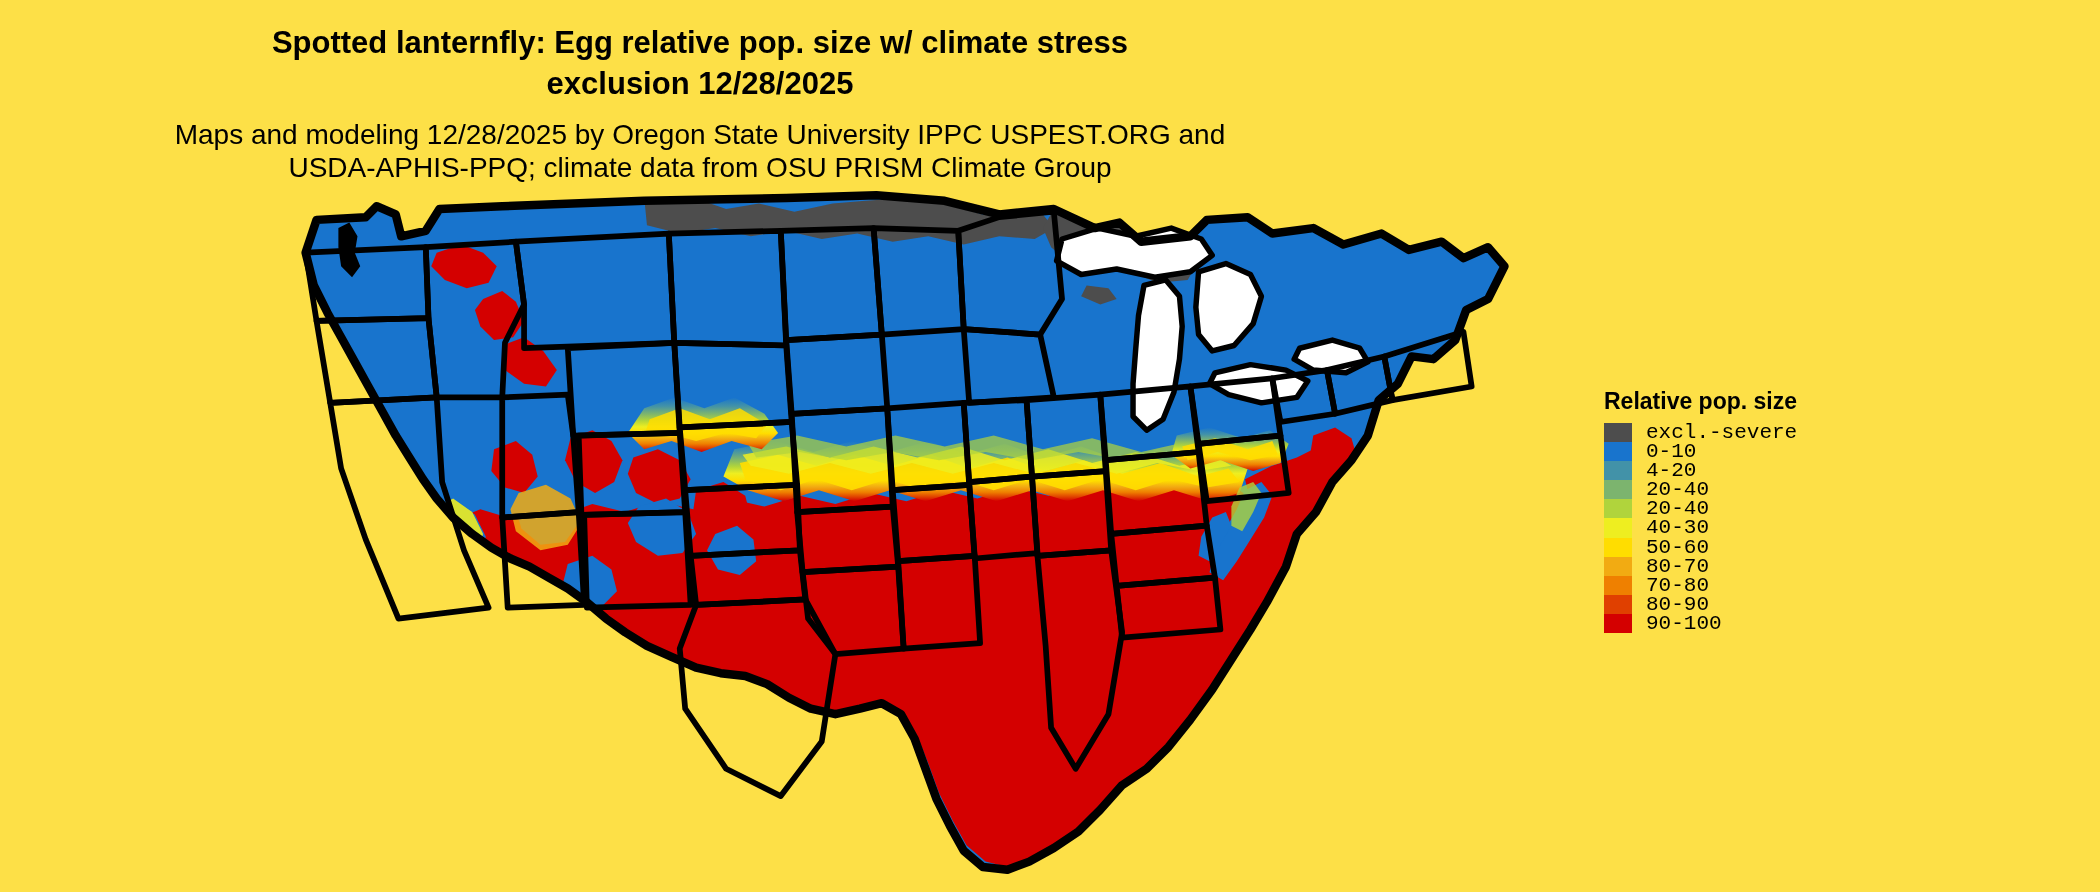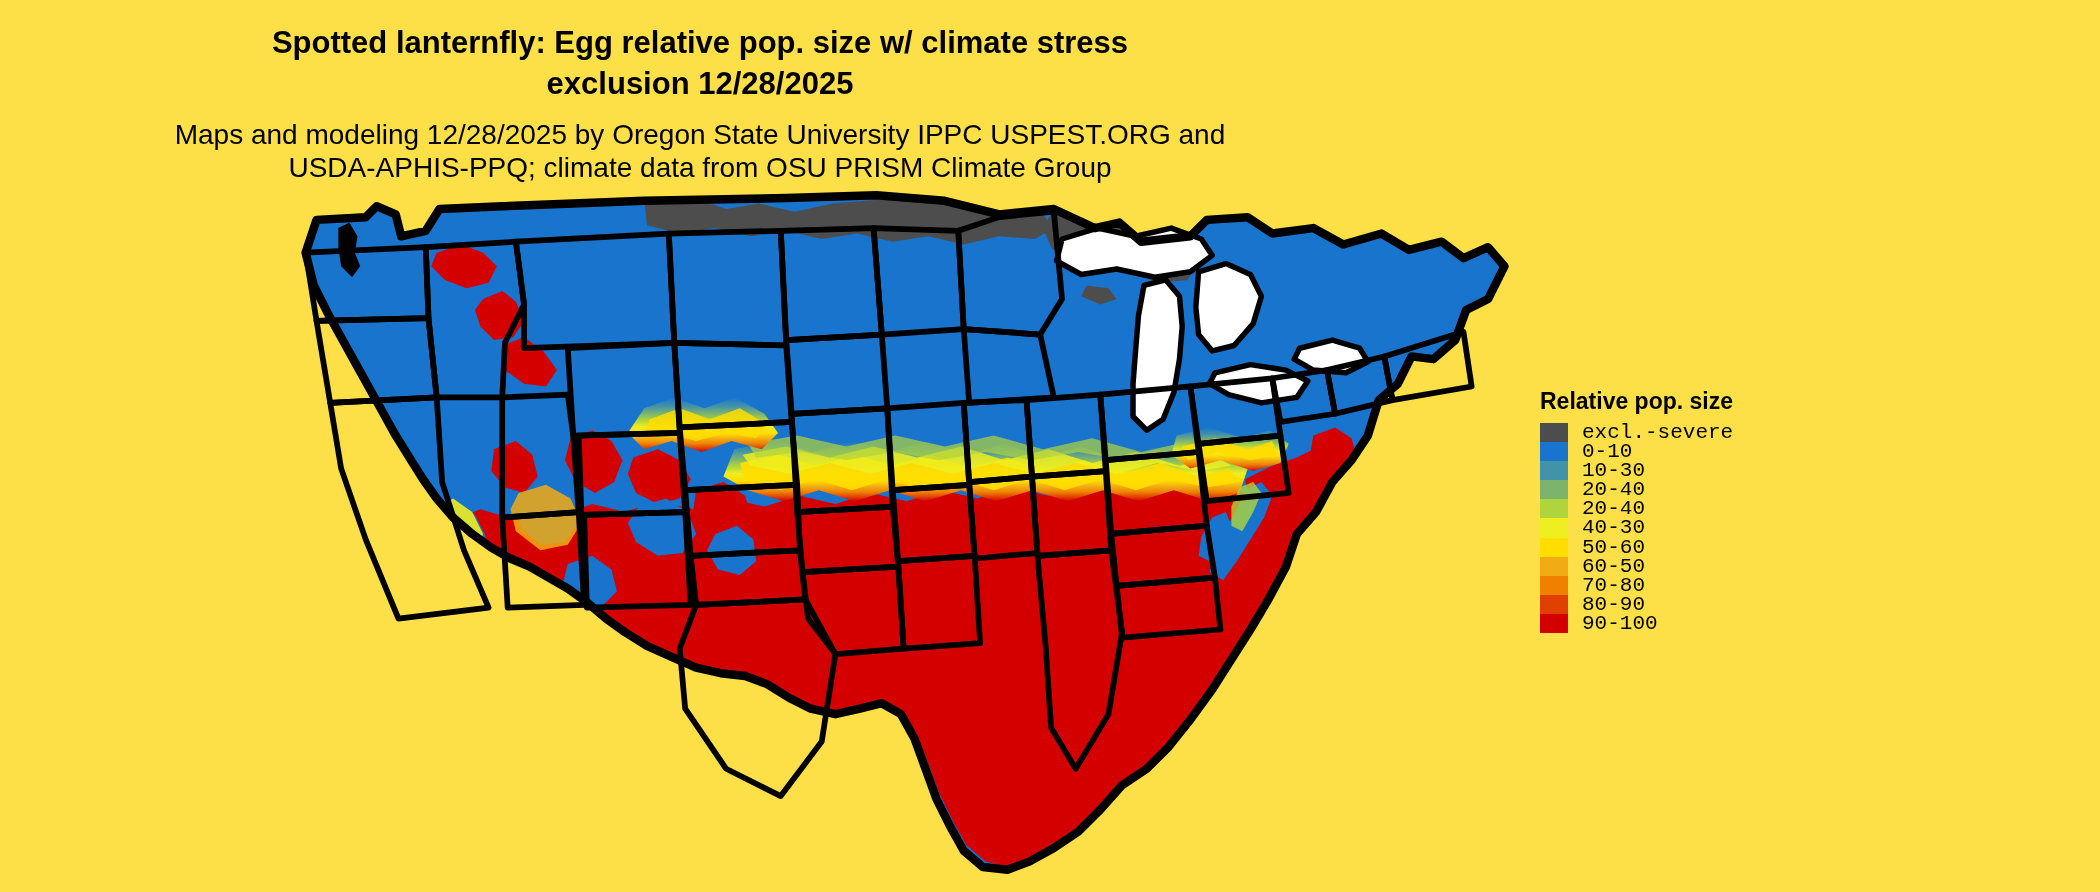--- a/index.html
+++ b/index.html
@@ -77,21 +77,21 @@
   .lake {
     fill: #ffffff;
     stroke: #000000;
     stroke-width: 4.0;
     stroke-linejoin: round;
   }
 
   
   #legend {
     position: absolute;
-    left: 1532px;
+    left: 1596px;
     top: 388px;
     padding-left: 8px;
   }
   #legend-title {
     font-size: 23px;
     font-weight: bold;
     color: #000;
     margin: 0 0 8px 0;
     white-space: nowrap;
   }
@@ -392,41 +392,41 @@
         <div class="legend-row">
           <div class="legend-swatch" style="background: rgb(77, 77, 77);"></div>
           <div class="legend-label">excl.-severe</div>
         </div>
         <div class="legend-row">
           <div class="legend-swatch" style="background: rgb(24, 116, 205);"></div>
           <div class="legend-label">0-10</div>
         </div>
         <div class="legend-row">
           <div class="legend-swatch" style="background: rgb(66, 146, 168);"></div>
-          <div class="legend-label">10-30</div>
+          <div class="legend-label">4-20</div>
         </div>
         <div class="legend-row">
           <div class="legend-swatch" style="background: rgb(124, 180, 110);"></div>
           <div class="legend-label">20-40</div>
         </div>
         <div class="legend-row">
           <div class="legend-swatch" style="background: rgb(176, 212, 60);"></div>
           <div class="legend-label">20-40</div>
         </div>
         <div class="legend-row">
           <div class="legend-swatch" style="background: rgb(238, 238, 32);"></div>
           <div class="legend-label">40-30</div>
         </div>
         <div class="legend-row">
           <div class="legend-swatch" style="background: rgb(255, 221, 0);"></div>
           <div class="legend-label">50-60</div>
         </div>
         <div class="legend-row">
           <div class="legend-swatch" style="background: rgb(242, 171, 18);"></div>
-          <div class="legend-label">60-50</div>
+          <div class="legend-label">80-70</div>
         </div>
         <div class="legend-row">
           <div class="legend-swatch" style="background: rgb(239, 128, 0);"></div>
           <div class="legend-label">70-80</div>
         </div>
         <div class="legend-row">
           <div class="legend-swatch" style="background: rgb(224, 64, 0);"></div>
           <div class="legend-label">80-90</div>
         </div>
         <div class="legend-row">

